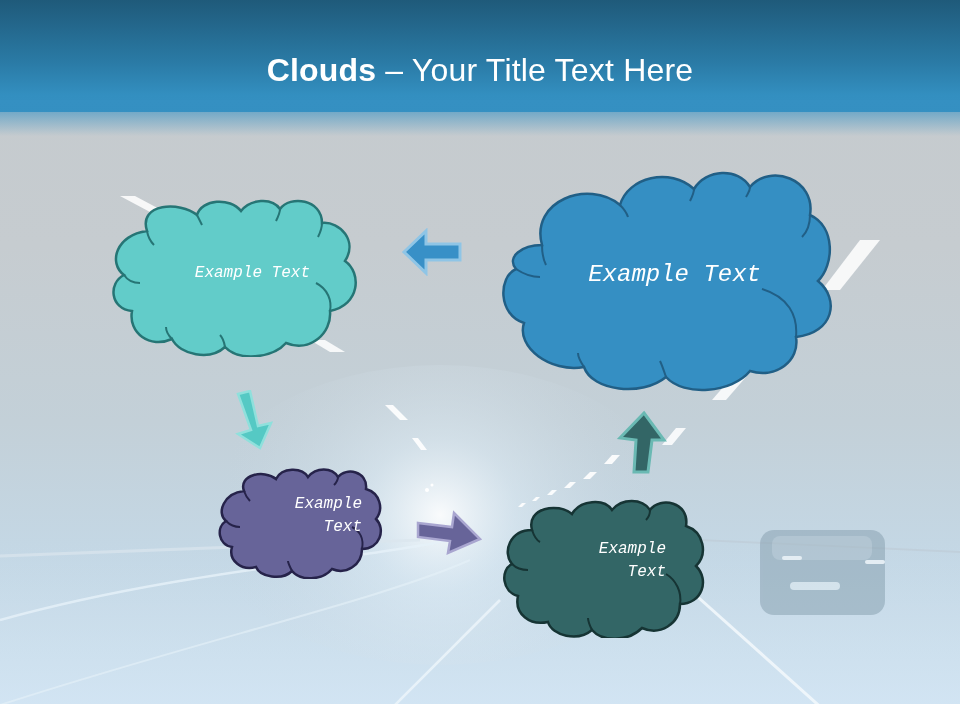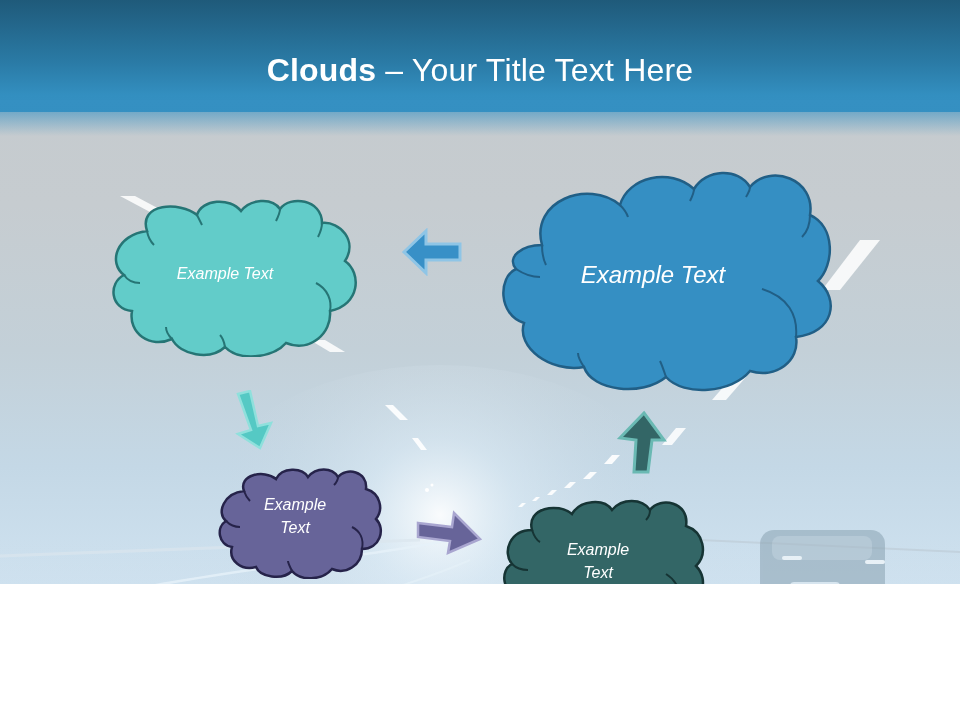--- a/index.html
+++ b/index.html
@@ -1,29 +1,29 @@
 <!DOCTYPE html>
 <html><head>
 <meta charset="utf-8">
 <style>
   html, body { margin:0; padding:0; }
   body { width:960px; height:720px; overflow:hidden; position:relative; font-family:"DejaVu Sans", sans-serif; }
-  .slide { position:absolute; left:0; top:0; width:960px; height:584px; overflow:hidden;
+  .slide { position:absolute; left:0; top:0; width:960px; height:704px; overflow:hidden;
     background: linear-gradient(180deg, #c5cacd 0%, #c6ccd0 35%, #c3d0d8 60%, #c4d8e6 80%, #cfe2f0 100%); }
   .header { position:absolute; left:0; top:0; width:960px; height:112px;
     background: linear-gradient(180deg, #1f5a7a 0%, #2a7aa5 55%, #338fc0 85%, #3590c2 100%); }
   .header-fade { position:absolute; left:0; top:100px; width:960px; height:36px;
     background: linear-gradient(180deg, rgba(53,144,194,1) 0%, rgba(53,144,194,0.6) 30%, rgba(197,202,205,0) 100%); }
   .title { position:absolute; left:0; top:52px; width:960px; text-align:center; color:#ffffff;
     font-family:"Liberation Sans", sans-serif; font-size:32px; letter-spacing:0.2px; }
   .title b { font-weight:bold; }
   .bg-art { position:absolute; left:0; top:0; width:960px; height:720px; }
   .cloud { position:absolute; }
-  .cloud-text { position:absolute; color:#ffffff; font-style:italic; text-align:center;
-    font-family:Liberation Sans, sans-serif; line-height:1.45; }
+  .cloud-text { position:absolute; color:#ffffff; font-style:italic; text-align:right;
+    font-family:Liberation Mono, monospace; line-height:1.45; }
   .arrow { position:absolute; }
 </style>
 </head>
 <body>
 
 <div class="slide">
 
   <svg class="bg-art" width="960" height="720" viewBox="0 0 960 720">
     <defs>
       <radialGradient id="glow" cx="440" cy="515" r="220" gradientUnits="userSpaceOnUse">

